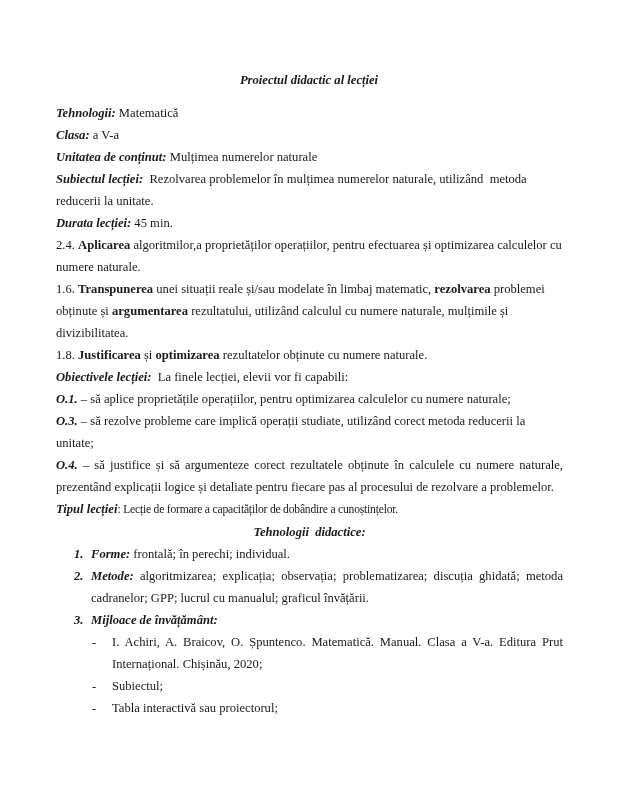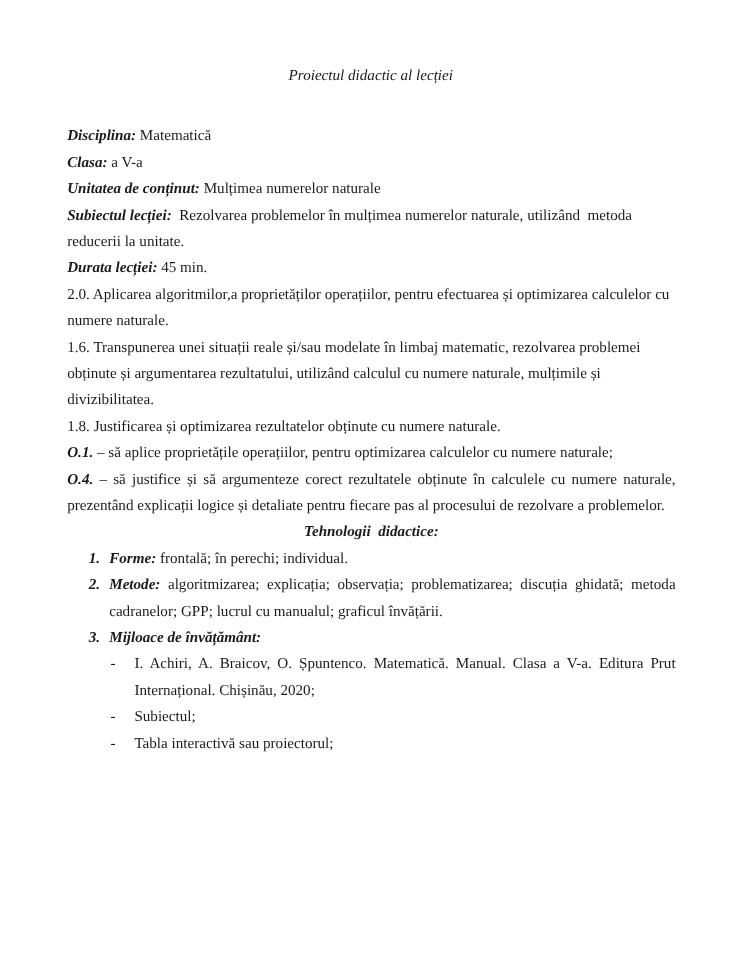--- a/index.html
+++ b/index.html
@@ -19,23 +19,23 @@
     .page {
       position: absolute;
       left: 56px;
       top: 0;
       width: 507px;
     }
     .title {
       position: absolute;
       left: 0;
       width: 618px;
-      top: 55px;
+      top: 72px;
       text-align: center;
-      font-weight: normal;
+      font-weight: bold;
       font-style: italic;
       font-size: 12.6px;
       line-height: 16px;
     }
     .body-text {
       position: absolute;
       top: 102px;
       left: 0;
       width: 507px;
     }
@@ -44,21 +44,21 @@
       margin: 0;
     }
     .just {
       text-align: justify;
     }
     .bi {
       font-weight: bold;
       font-style: italic;
     }
     .b {
-      font-weight: normal;
+      font-weight: bold;
     }
     .small {
       font-size: 11.6px;
       letter-spacing: -0.2px;
     }
     .num-list {
       list-style: none;
       margin: 0;
       padding: 0;
     }
@@ -93,45 +93,48 @@
     }
   </style>
 </head>
 <body>
 
 <div class="title">Proiectul didactic al lecției</div>
 
 <div class="page">
   <div class="body-text">
 
-    <p class="line"><span class="bi">Disciplina:</span><span> Matematică</span></p>
+    <p class="line"><span class="bi">Tehnologii:</span><span> Matematică</span></p>
 
     <p class="line"><span class="bi">Clasa:</span><span> a V-a</span></p>
 
     <p class="line"><span class="bi">Unitatea de conținut:</span><span> Mulțimea numerelor naturale</span></p>
 
 
     <p class="line"><span class="bi">Subiectul lecției:</span><span style="white-space: pre-wrap;">  Rezolvarea problemelor în mulțimea numerelor naturale, utilizând  metoda reducerii la unitate.</span></p>
 
     <p class="line"><span class="bi">Durata lecției:</span><span> 45 min.</span></p>
 
 
-    <p class="line"><span>2.0. </span><span class="b">Aplicarea</span><span> algoritmilor,a proprietăților operațiilor, pentru efectuarea și optimizarea calculelor cu numere naturale.</span></p>
+    <p class="line"><span>2.4. </span><span class="b">Aplicarea</span><span> algoritmilor,a proprietăților operațiilor, pentru efectuarea și optimizarea calculelor cu numere naturale.</span></p>
 
     <p class="line"><span>1.6. </span><span class="b">Transpunerea</span><span> unei situații reale și/sau modelate în limbaj matematic, </span><span class="b">rezolvarea</span><span> problemei obținute și </span><span class="b">argumentarea</span><span> rezultatului, utilizând calculul cu numere naturale, mulțimile și divizibilitatea.</span></p>
 
     <p class="line"><span>1.8. </span><span class="b">Justificarea</span><span> și </span><span class="b">optimizarea</span><span> rezultatelor obținute cu numere naturale.</span></p>
 
+    <p class="line"><span class="bi">Obiectivele lecției:</span><span style="white-space: pre-wrap;">  La finele lecției, elevii vor fi capabili:</span></p>
 
     <p class="line"><span class="bi">O.1.</span><span> – să aplice proprietățile operațiilor, pentru optimizarea calculelor cu numere naturale;</span></p>
 
 
+    <p class="line"><span class="bi">O.3.</span><span> – să rezolve probleme care implică operații studiate, utilizând corect metoda reducerii la unitate;</span></p>
 
     <p class="line just"><span class="bi">O.4.</span><span> – să justifice și să argumenteze corect rezultatele obținute în calculele cu numere naturale, prezentând explicații logice și detaliate pentru fiecare pas al procesului de rezolvare a problemelor.</span></p>
 
+    <p class="line"><span class="bi">Tipul lecției</span><span class="small">: Lecție de formare a capacităților de dobândire a cunoștințelor.</span></p>
 
     <p class="line bi" style="white-space: pre-wrap; text-align: center;">Tehnologii  didactice:</p>
 
     <ul class="num-list">
       <li class="num-item">
         <span class="num">1.</span><span class="bi">Forme:</span><span> frontală; în perechi; individual.</span>
       </li>
       <li class="num-item">
         <span class="num">2.</span><span class="bi">Metode:</span><span>  algoritmizarea; explicația; observația; problematizarea; discuția ghidată; metoda cadranelor; GPP; lucrul cu manualul; graficul învățării.</span>
       </li>

